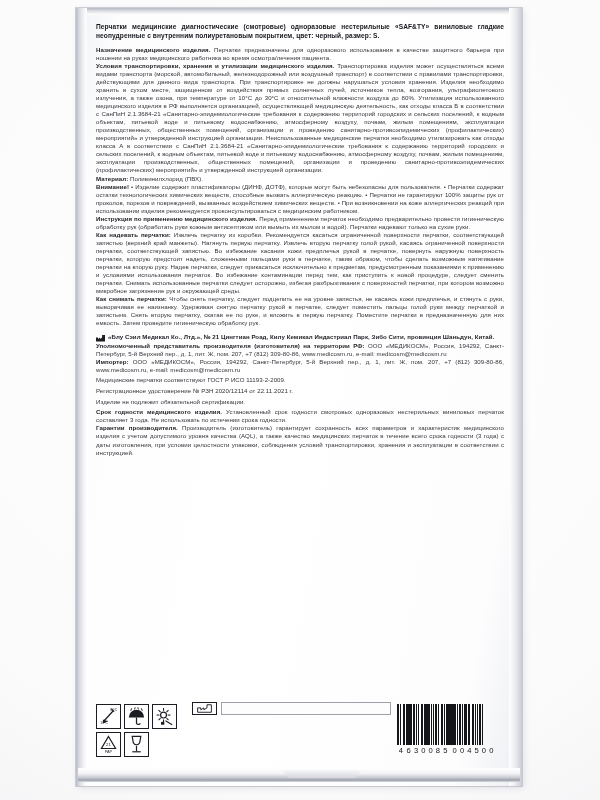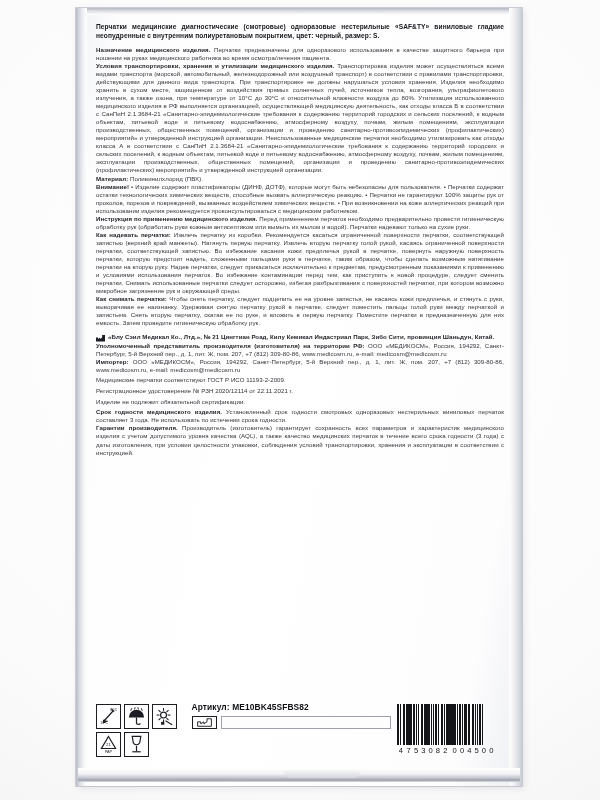--- a/index.html
+++ b/index.html
@@ -227,24 +227,20 @@
       <div class="sym">
         <svg viewBox="0 0 24 24">
           <path d="M7.5 3.5 L16.5 3.5 L15.3 10.2 A3.6 3.6 0 0 1 8.7 10.2 Z" fill="none" stroke="#1c1d22" stroke-width="1.25"></path>
           <path d="M12 13.6 L12 19" stroke="#1c1d22" stroke-width="1.25"></path>
           <path d="M7.6 19.6 L16.4 19.6" stroke="#1c1d22" stroke-width="1.25"></path>
         </svg>
       </div>
     </div>
 
     <div class="codes">
-      <div class="art">
-        <span>Артикул:</span>
-        <span>ME10BK45SFBS82</span>
-      </div>
       <div class="code-row">
         <div class="code-tag fac">
           <svg viewBox="0 0 24 14">
               <path d="M1 13 L1 6 L6 6 L6 9 L11 6 L11 9 L16 6 L16 1 L23 1 L23 13 Z" fill="none" stroke="#1c1d22" stroke-width="1.5"></path>
             </svg>
         </div>
         <div class="code-val"></div>
       </div>
     </div>
 
@@ -342,18 +338,18 @@
           <i style="width: 1.24px; height: 41px; background: transparent;"></i>
           <i style="width: 0.62px; height: 41px; background: rgb(20, 21, 25);"></i>
           <i style="width: 0.62px; height: 41px; background: transparent;"></i>
           <i style="width: 1.24px; height: 41px; background: rgb(20, 21, 25);"></i>
           <i style="width: 0.62px; height: 41px; background: transparent;"></i>
           <i style="width: 0.62px; height: 41px; background: rgb(20, 21, 25);"></i>
           <i style="width: 0.62px; height: 41px; background: transparent;"></i>
         </div>
       <div class="bc-digits">
         <span class="bc-d0">4</span>
-        <span class="bc-g">753082</span>
+        <span class="bc-g">630085</span>
         <span class="bc-g">004500</span>
       </div>
     </div>
   </div>
 </div>
 
 </body></html>

